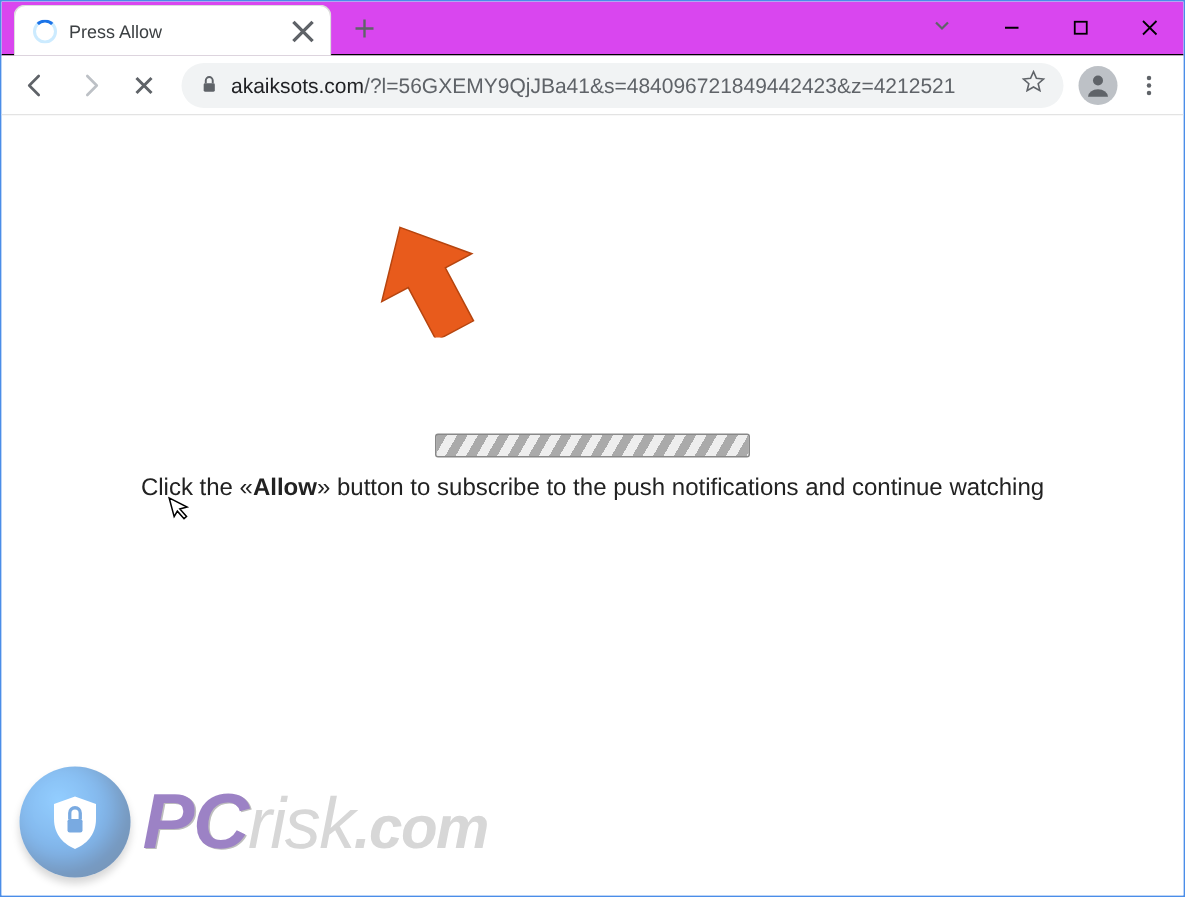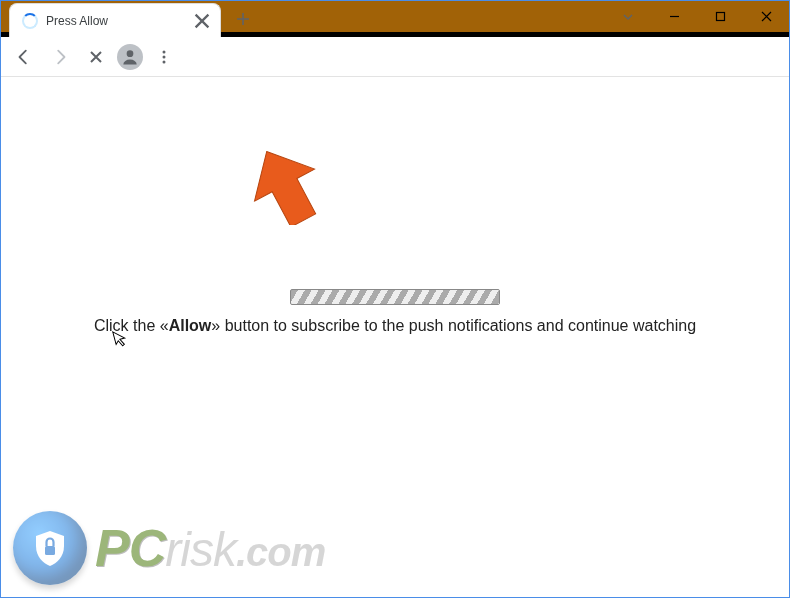--- a/index.html
+++ b/index.html
@@ -7,24 +7,24 @@
     width: 790px; height: 598px;
     background: #fff;
     font-family: "Segoe UI", Arial, sans-serif;
     overflow: hidden;
     position: relative;
     border: 1px solid #4a8de8;
   }
   
   .titlebar {
     height: 36px;
-    background: #a16207;
+    background: #d946ef;
     display: flex;
     align-items: stretch;
-    border-bottom: 5px solid #000000;
+    border-bottom: 1px solid #000000;
   }
   .tab {
     display: flex;
     align-items: center;
     gap: 8px;
     padding: 0 10px 0 12px;
     background: #fff;
     border-top-left-radius: 8px;
     border-top-right-radius: 8px;
     width: 212px;
@@ -202,21 +202,21 @@
   .watermark .badge svg{width:40px;height:40px;}
   .wm-text {
     font-size: 52px;
     font-weight: 800;
     font-style: italic;
     color: #b6b6b6;
     letter-spacing: -1px;
     line-height: 1;
   }
   .wm-text .pc {
-    color: #4d7c0f;
+    color: #4c1d95;
     text-shadow: 1px 1px 0 #888;
     font-style: italic;
   }
   .wm-text .risk {
     font-size: 48px;
     font-weight: 400;
   }
   .wm-text .com {
     font-size: 40px;
     margin-top: 29px;
@@ -274,20 +274,36 @@
   <div class="nav-btn disabled">
     <svg viewBox="0 0 20 20" width="18" height="18">
         <path d="M8 3 L15 10 L8 17" stroke="currentColor" stroke-width="2" fill="none" stroke-linecap="round" stroke-linejoin="round"></path>
       </svg>
   </div>
   <div class="nav-btn">
     <svg viewBox="0 0 14 14" width="14" height="14">
         <path d="M2 2 L12 12 M12 2 L2 12" stroke="currentColor" stroke-width="2"></path>
       </svg>
   </div>
+  <div class="urlbar">
+    <span class="lock">
+      <svg viewBox="0 0 14 14" width="13" height="13">
+          <rect x="3" y="6" width="8" height="6" rx="1" fill="currentColor"></rect>
+          <path d="M4.5 6 V4 a2.5 2.5 0 0 1 5 0 V6" stroke="currentColor" stroke-width="1.4" fill="none"></path>
+        </svg>
+    </span>
+    <span class="url-text">
+      <span class="domain">akaiksots.com</span><span>/?l=56GXEMY9QjJBa41&amp;s=484096721849442423&amp;z=4212521</span>
+    </span>
+    <span class="star">
+      <svg viewBox="0 0 18 18" width="16" height="16">
+          <path d="M9 2 L11.2 7 L16.5 7.5 L12.5 11 L13.8 16.3 L9 13.5 L4.2 16.3 L5.5 11 L1.5 7.5 L6.8 7 Z" stroke="currentColor" stroke-width="1.2" fill="none"></path>
+        </svg>
+    </span>
+  </div>
   <div class="avatar">
     <svg viewBox="0 0 24 24" width="20" height="20">
         <circle cx="12" cy="8" r="4" fill="#5f6368"></circle>
         <path d="M4 21 a8 6 0 0 1 16 0 Z" fill="#5f6368"></path>
       </svg>
   </div>
   <div class="menu-btn">
     <svg viewBox="0 0 16 16" width="16" height="16">
         <circle cx="8" cy="3" r="1.5" fill="currentColor"></circle>
         <circle cx="8" cy="8" r="1.5" fill="currentColor"></circle>

